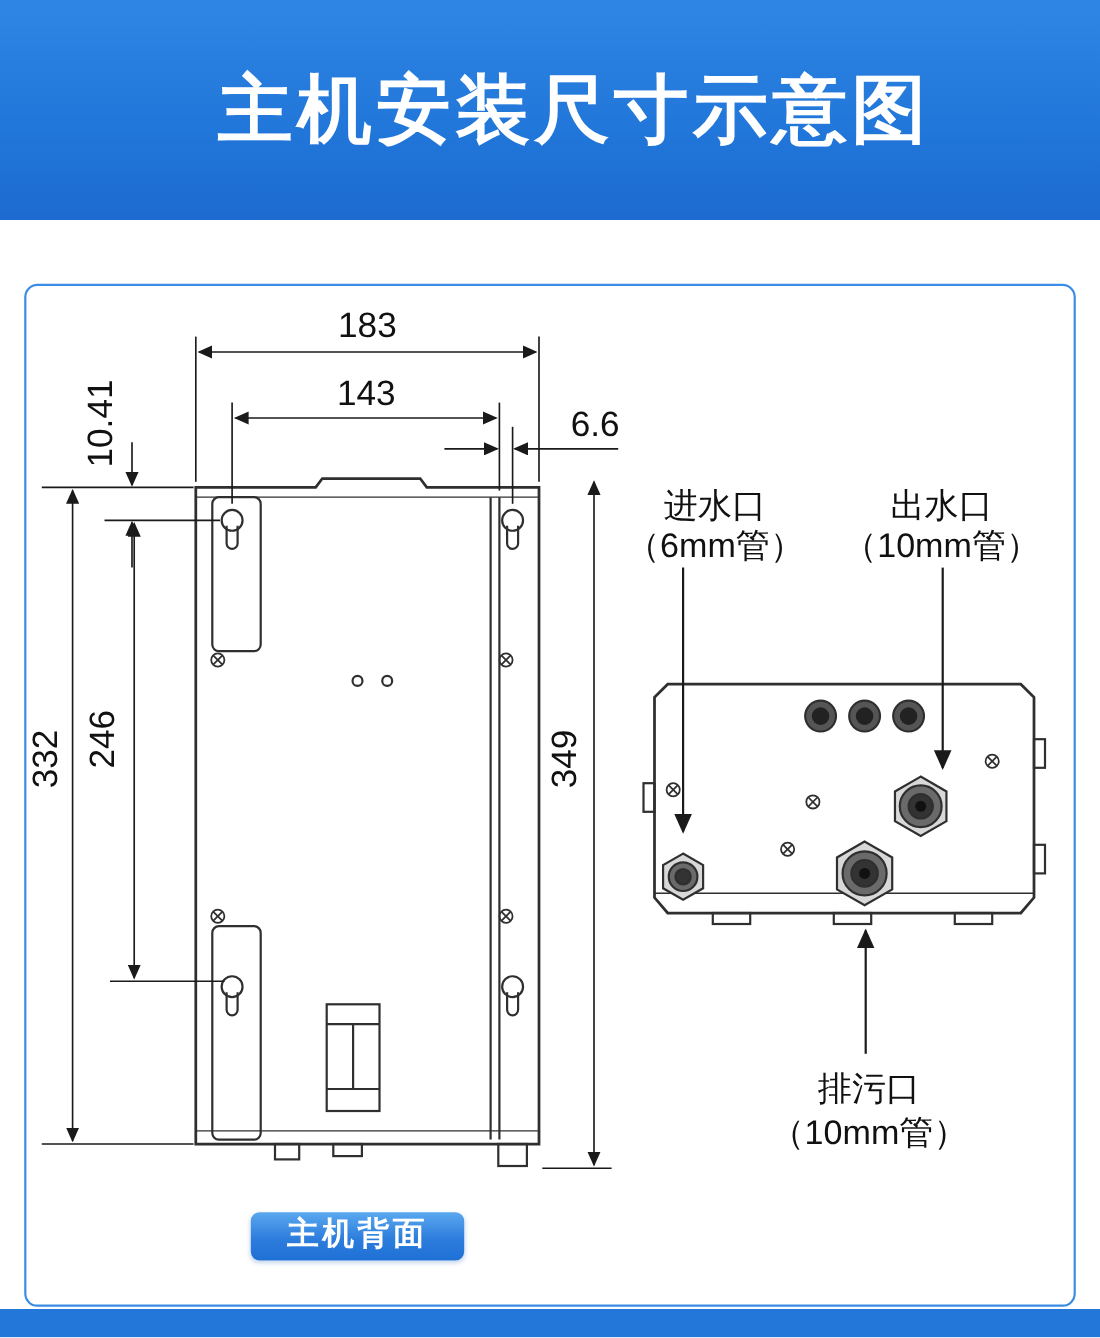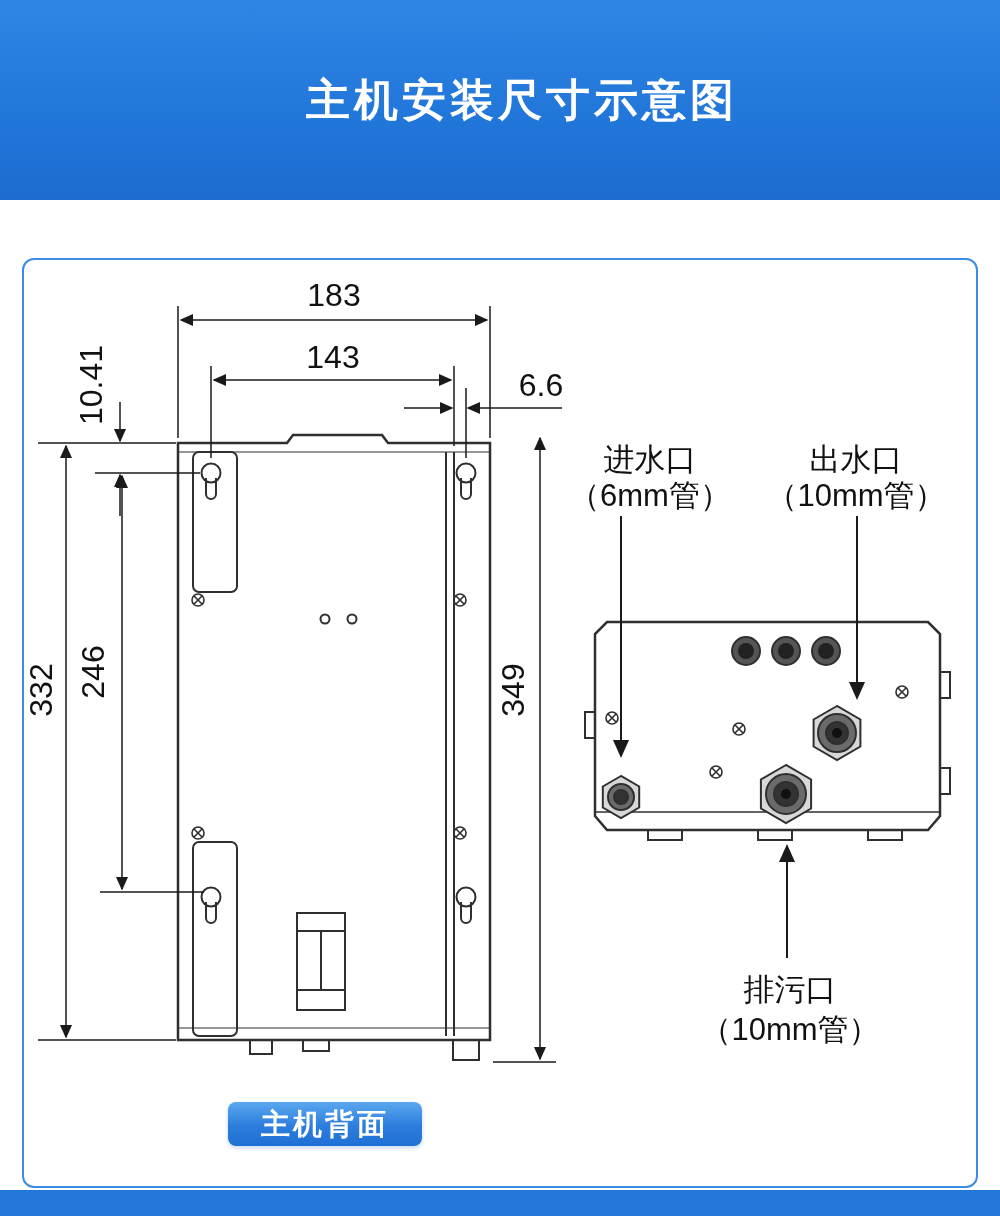--- a/index.html
+++ b/index.html
@@ -4,39 +4,40 @@
 <style>
   * { margin:0; padding:0; box-sizing:border-box; }
   html,body { background:#ffffff; font-family:"Liberation Sans", sans-serif; }
   .page { position:relative; width:1000px; height:1216px; background:#ffffff; overflow:hidden; }
 
   .banner {
     position:absolute; left:0; top:0; width:1000px; height:200px;
     background:linear-gradient(180deg,#2f86e4 0%, #2176d9 60%, #1d6bd0 100%);
     display:flex; align-items:center; justify-content:center;
   }
-  .banner h1 { color:#ffffff; font-size:44px; font-weight:bold; letter-spacing:4px;margin-left:44px; }
+  .banner h1 { color:#ffffff; font-size:68px; font-weight:bold; letter-spacing:4px;margin-left:44px; }
 
   .content-box {
     position:absolute; left:22px; top:258px; width:956px; height:930px;
     border:2px solid #3b8ce4; border-radius:12px; background:#ffffff;
   }
 
   .diagram-svg { position:absolute; left:0; top:0; width:1000px; height:1216px; }
 
   svg text { font-family:"Liberation Sans", sans-serif; fill:#111111; }
   .dim-text  { font-size:32px; }
   .port-text { font-size:31px; }
 
   .caption {
     position:absolute; height:44px; line-height:44px; text-align:center;
     color:#ffffff; font-size:29px; font-weight:bold; letter-spacing:3px;
     border-radius:8px;
     background:linear-gradient(180deg,#5aa8ef 0%, #2d7ddd 55%, #1f70d6 100%);
     box-shadow:0 2px 4px rgba(30,90,180,0.25);
+    font-family:Liberation Mono, monospace;
   }
   .caption-back   { left:228px; top:1102px; width:194px; }
   .caption-bottom { left:688px; top:1102px; width:200px; }
 
   .footer-bar { position:absolute; left:0; bottom:0; width:1000px; height:26px; background:#2377d8; }
 </style>
 </head>
 <body>
 
 <div class="page">

